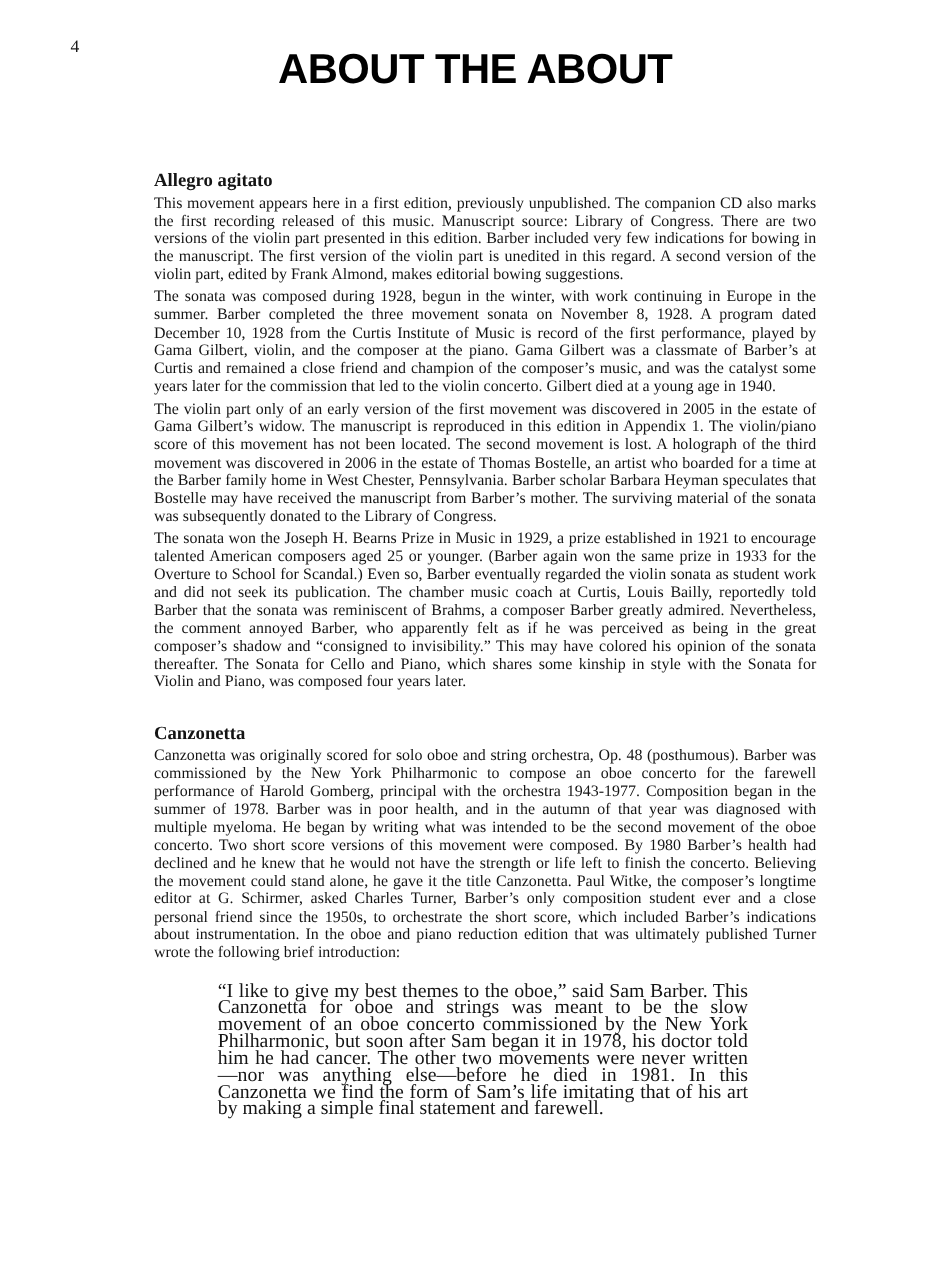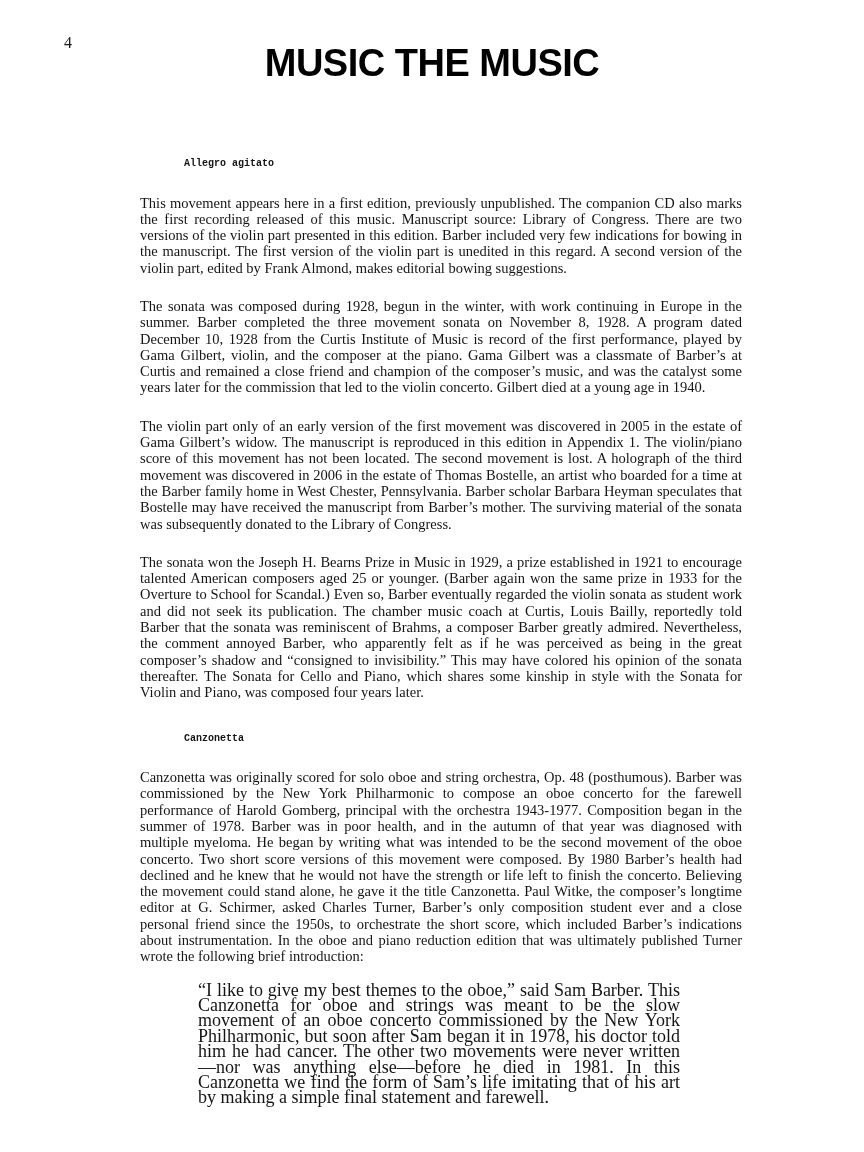--- a/index.html
+++ b/index.html
@@ -38,53 +38,52 @@
     letter-spacing: -0.5px;
     color: #000000;
   }
   .document-body {
     position: absolute;
     left: 140px;
     top: 156px;
     width: 602px;
   }
   .blk-heading {
-    font-family: Liberation Mono, monospace;
+    font-family: Liberation Serif, serif;
     font-weight: 700;
-    font-size: 10px;
+    font-size: 17px;
     line-height: 16.5px;
     margin-top: 30px;
-    margin-left: 44px;
   }
   .blk-heading:first-child { margin-top: 0; }
   .blk-subheading {
     font-size: 14.5px;
     line-height: 16.5px;
     margin-bottom: 6px;
   }
   .blk-para {
     font-size: 14.5px;
     line-height: 16.3px;
     text-align: justify;
-    margin-top: 22px;
+    margin-top: 4px;
   }
   .blk-blockquote {
     font-size: 18px;
     line-height: 15.4px;
     text-align: justify;
     margin: 18px 62px 0 58px;
   }
   .it { }
 </style>
 </head>
 <body>
 
 <div class="page">
   <div class="page-number">4</div>
-  <h1 class="page-title">MUSIC THE MUSIC</h1>
+  <h1 class="page-title">ABOUT THE ABOUT</h1>
   <main class="document-body">
       <h2 class="blk-heading">Allegro agitato</h2>
       <p class="blk-para"><span>This movement appears here in a first edition, previously unpublished. The companion CD also marks the first recording released of this music. Manuscript source: Library of Congress. There are two versions of the violin part presented in this edition. Barber included very few indications for bowing in the manuscript. The first version of the violin part is unedited in this regard. A second version of the violin part, edited by Frank Almond,  makes editorial bowing suggestions.</span></p>
       <p class="blk-para"><span>The sonata was composed during 1928, begun in the winter, with work continuing in Europe in the summer. Barber completed the three movement sonata on November 8, 1928. A program dated December 10, 1928 from the Curtis Institute of Music is record of the first performance, played by Gama Gilbert, violin, and the composer at the piano. Gama Gilbert was a classmate of Barber’s at Curtis and remained a close friend and champion of the composer’s music, and was the catalyst some years later for the commission that led to the violin concerto. Gilbert died at a young age in 1940.</span></p>
       <p class="blk-para"><span>The violin part only of an early version of the first movement was discovered in 2005 in the estate of Gama Gilbert’s widow. The manuscript is reproduced in this edition in Appendix 1. The violin/piano score of this movement has not been located. The second movement is lost. A holograph of the third movement was discovered in 2006 in the estate of Thomas Bostelle, an artist who boarded for a time at the Barber family home in West Chester, Pennsylvania. Barber scholar Barbara Heyman speculates that Bostelle may have received the manuscript from Barber’s mother. The surviving material of the sonata was subsequently donated to the Library of Congress.</span></p>
       <p class="blk-para"><span>The sonata won the Joseph H. Bearns Prize in Music in 1929, a prize established in 1921 to encourage talented American composers aged 25 or younger. (Barber again won the same prize in 1933 for the </span><span class="it">Overture to School for Scandal</span><span>.) Even so, Barber eventually regarded the violin sonata as student work and did not seek its publication. The chamber music coach at Curtis, Louis Bailly, reportedly told Barber that the sonata was reminiscent of Brahms, a composer Barber greatly admired. Nevertheless, the comment annoyed Barber, who apparently felt as if he was perceived as being in the great composer’s shadow and “consigned to invisibility.” This may have colored his opinion of the sonata thereafter. The Sonata for Cello and Piano, which shares some kinship in style with the Sonata for Violin and Piano, was composed four years later.</span></p>
       <h2 class="blk-heading">Canzonetta</h2>
       <p class="blk-para"><span class="it">Canzonetta</span><span> was originally scored for solo oboe and string orchestra, Op. 48 (posthumous). Barber was commissioned by the New York Philharmonic to compose an oboe concerto for the farewell performance of Harold Gomberg, principal with the orchestra 1943-1977. Composition began in the summer of 1978. Barber was in poor health, and in the autumn of that year was diagnosed with multiple myeloma. He began by writing what was intended to be the second movement of the oboe concerto. Two short score versions of this movement were composed. By 1980 Barber’s health had declined and he knew that he would not have the strength or life left to finish the concerto. Believing the movement could stand alone, he gave it the title </span><span class="it">Canzonetta</span><span>. Paul Witke, the composer’s longtime editor at G. Schirmer, asked Charles Turner, Barber’s only composition student ever and a close personal friend since the 1950s, to orchestrate the short score, which included Barber’s indications about instrumentation. In the oboe and piano reduction edition that was ultimately published Turner wrote the following brief introduction:</span></p>
       <p class="blk-blockquote"><span>“I like to give my best themes to the oboe,” said Sam Barber. This </span><span class="it">Canzonetta</span><span> for oboe and strings was meant to be the slow movement of an oboe concerto commissioned by the New York Philharmonic, but soon after Sam began it in 1978, his doctor told him he had cancer. The other two movements were never written—nor was anything else—before he died in 1981. In this </span><span class="it">Canzonetta</span><span> we find the form of Sam’s life imitating that of his art by making a simple final statement and farewell.</span></p>
     </main>

